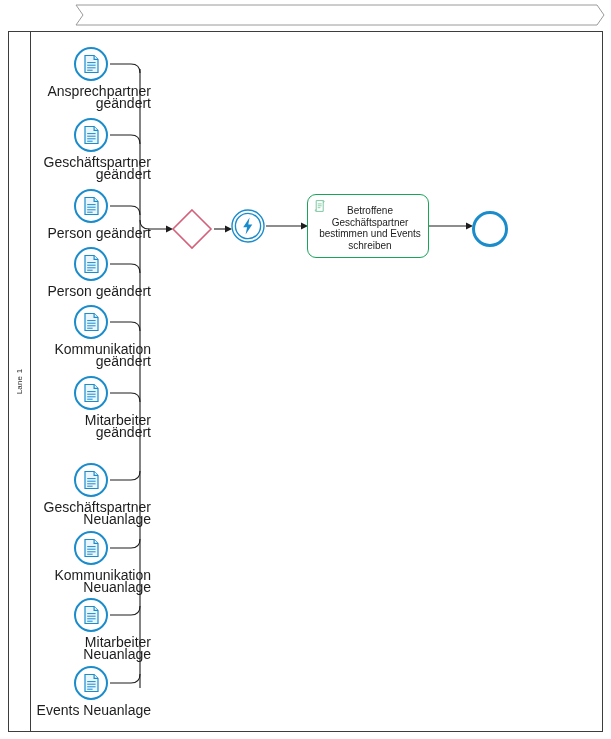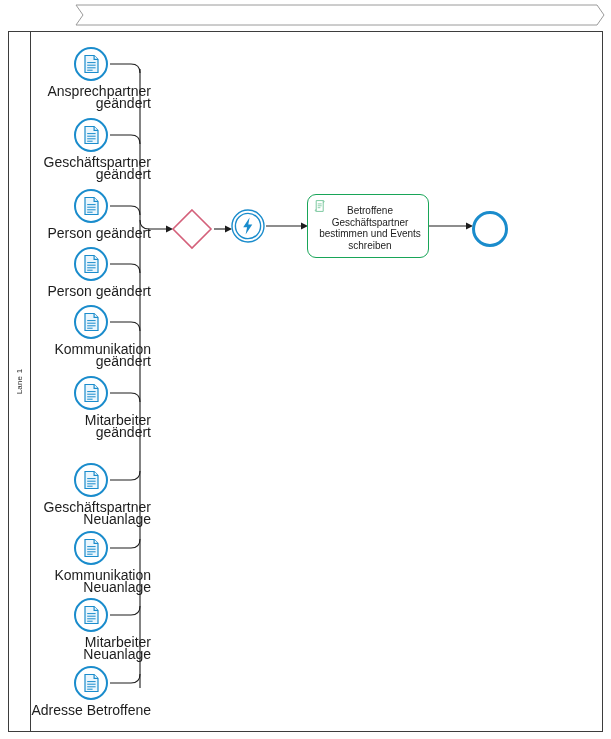--- a/index.html
+++ b/index.html
@@ -329,21 +329,21 @@
   <path d="M14.1,2.5 v3.9 h3.9" fill="#ffffff" stroke="#1a8ccc" stroke-width="1.2"></path>
   <g stroke="#1a8ccc" stroke-width="1">
     <line x1="7.2" y1="9.6" x2="15.6" y2="9.6"></line>
     <line x1="7.2" y1="12.2" x2="15.6" y2="12.2"></line>
     <line x1="7.2" y1="14.8" x2="15.6" y2="14.8"></line>
     <line x1="7.2" y1="17.2" x2="12.6" y2="17.2"></line>
   </g>
 </svg>
         </span>
       </div>
-      <div class="ev-label" style="left: 31px; top: 705px;">Adresse Betroffene</div>
+      <div class="ev-label" style="left: 31px; top: 705px;">Events Neuanlage</div>
     </div>
 
   <div class="gateway">
     <svg width="44" height="44" viewBox="0 0 44 44">
       <polygon points="22,3 41,22 22,41 3,22" fill="#ffffff" stroke="#d4607a" stroke-width="1.6"></polygon>
     </svg>
   </div>
 
   <div class="interm">
     <svg width="36" height="36" viewBox="0 0 36 36">

